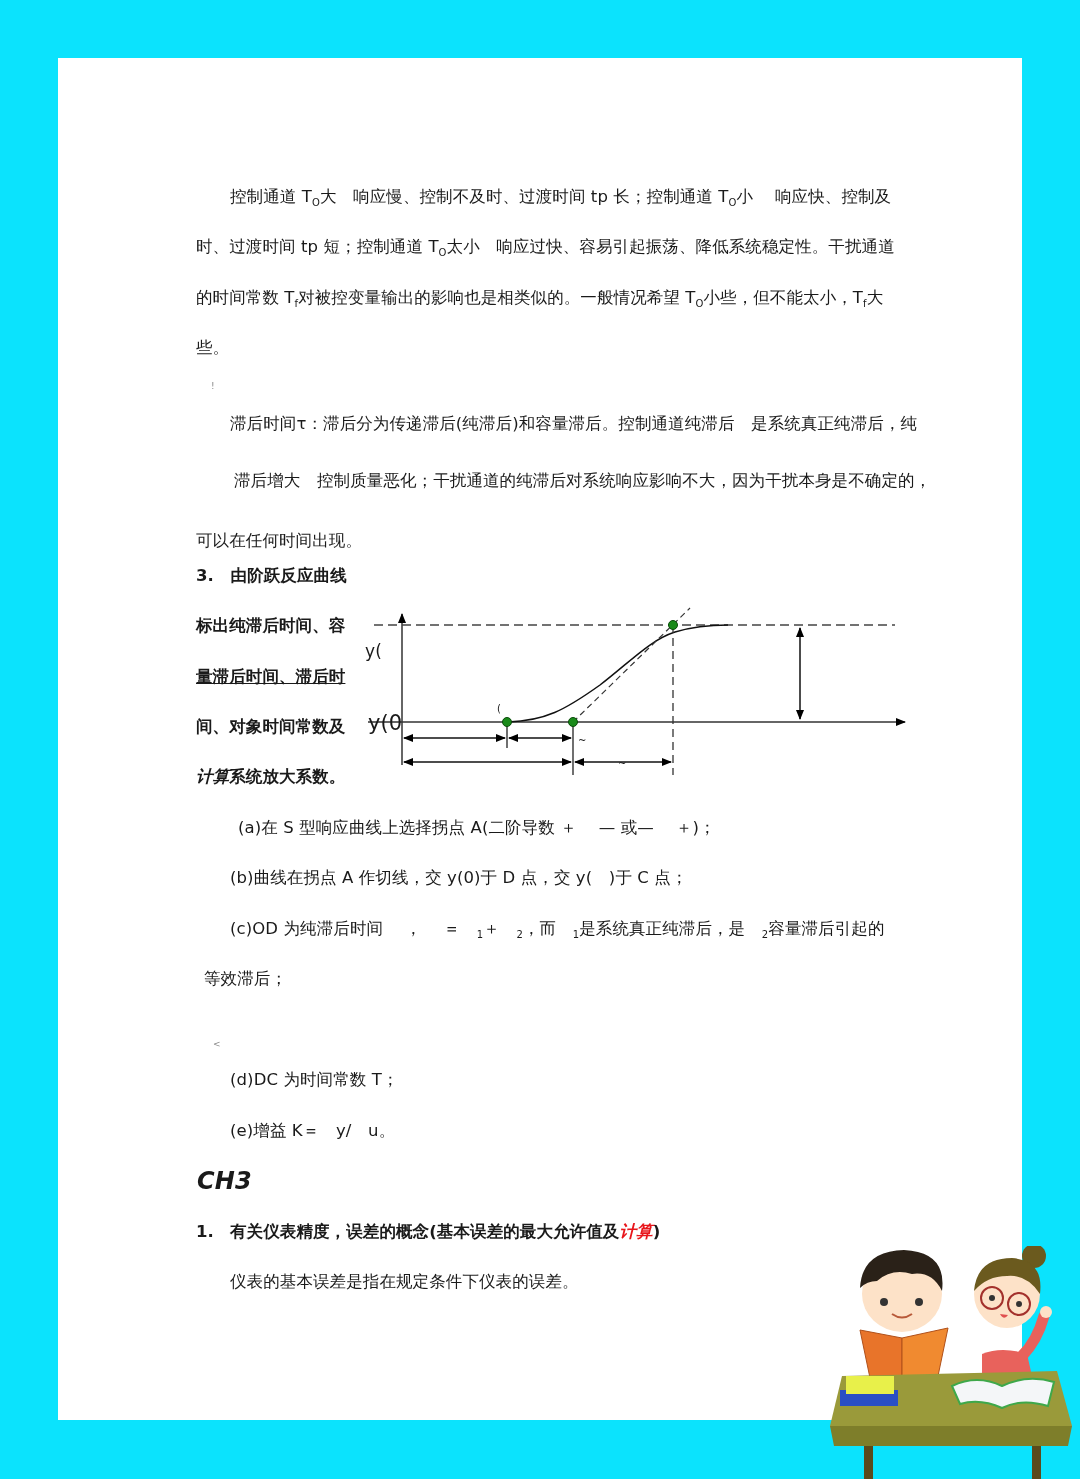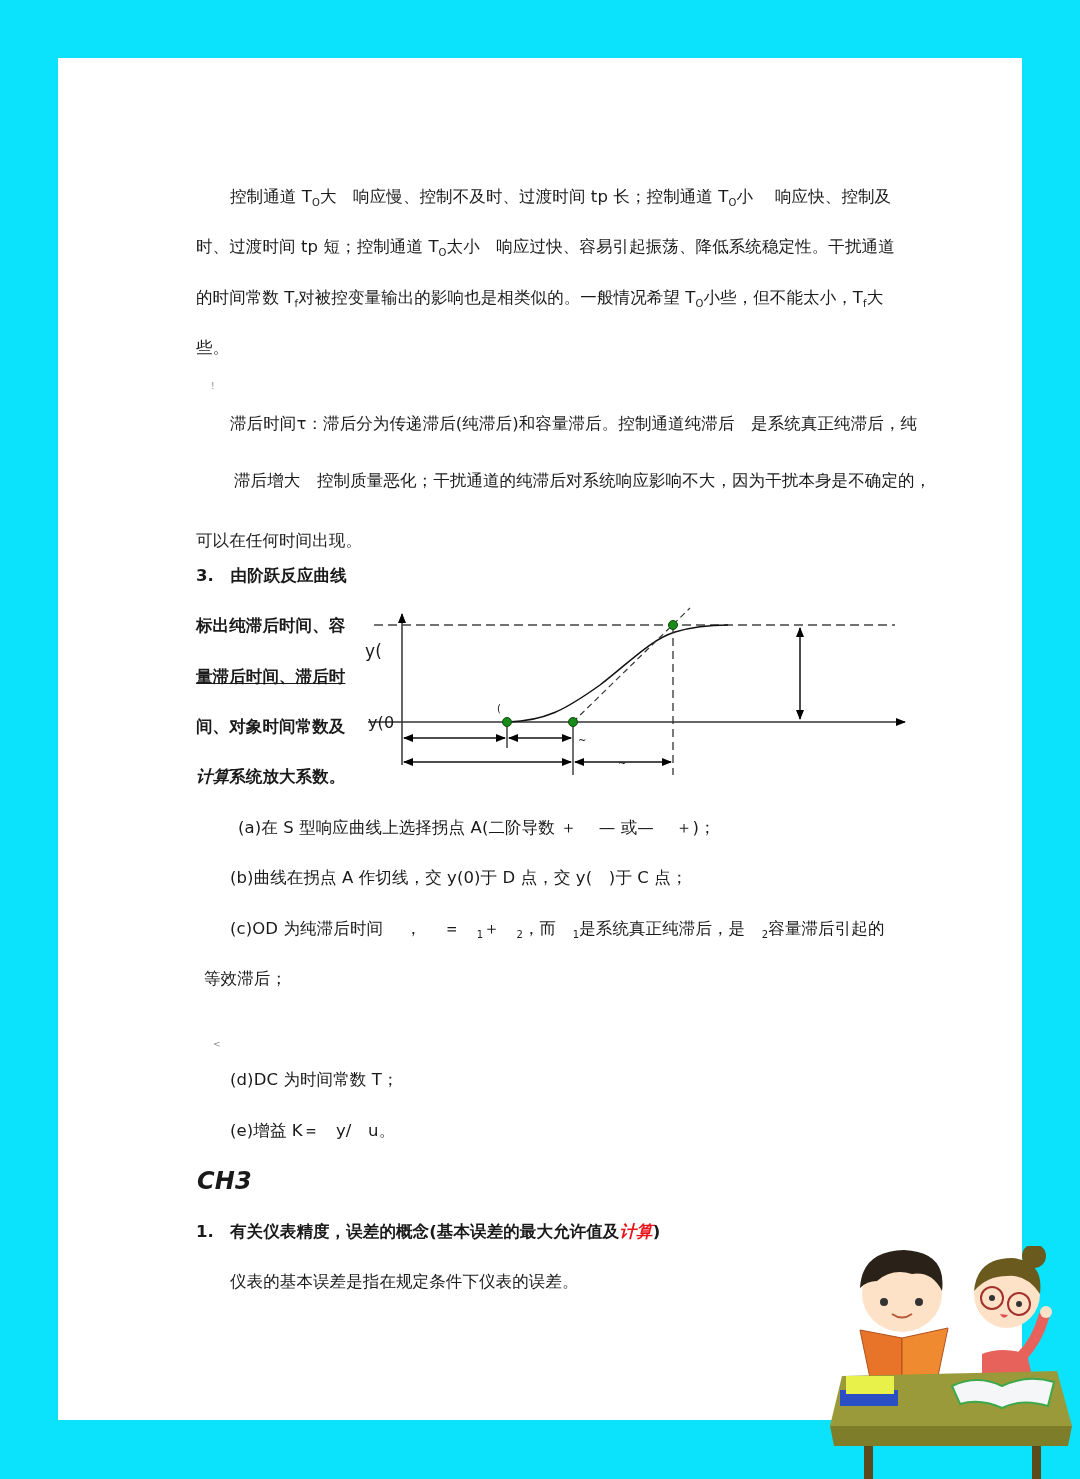--- a/index.html
+++ b/index.html
@@ -97,21 +97,21 @@
     <line x1="44" y1="162" x2="211" y2="162" stroke="#111" stroke-width="1.3" marker-start="url(#arrs)" marker-end="url(#arr)"></line>
     <line x1="215" y1="162" x2="311" y2="162" stroke="#111" stroke-width="1.3" marker-start="url(#arrs)" marker-end="url(#arr)"></line>
 
     <line x1="440" y1="28" x2="440" y2="119" stroke="#111" stroke-width="1.5" marker-start="url(#arrs)" marker-end="url(#arr)"></line>
 
     <circle cx="147" cy="122" r="4.5" fill="#1a8a1a" stroke="#0b4d0b" stroke-width="1"></circle>
     <circle cx="213" cy="122" r="4.5" fill="#1a8a1a" stroke="#0b4d0b" stroke-width="1"></circle>
     <circle cx="313" cy="25" r="4.5" fill="#1a8a1a" stroke="#0b4d0b" stroke-width="1"></circle>
   </svg>
   <div class="line" style="left:5px; top:42px; font-size:17px;">y(</div>
-  <div class="line" style="left:8px; top:114px; font-size:16px;">y(0</div>
+  <div class="line" style="left:8px; top:114px; font-size:21px;">y(0</div>
   <div class="line" style="left:137px; top:100px; font-size:10px;">(</div>
   <div class="line" style="left:218px; top:132px; font-size:10px;">~</div>
   <div class="line" style="left:258px; top:155px; font-size:10px;">~</div>
 </div>
 
 <div class="line" style="left:238px; top:819px;">(a)在 S 型响应曲线上选择拐点 A(二阶导数 ＋　 — 或—　  ＋)；</div>
 <div class="line" style="left:230px; top:869px;">(b)曲线在拐点 A 作切线，交 y(0)于 D 点，交 y(　)于 C 点；</div>
 <div class="line" style="left:230px; top:920px;">
   <span>(c)OD 为纯滞后时间　 ，　 ＝　</span><span class="sub">1</span><span>＋　</span><span class="sub">2</span><span>，而　</span><span class="sub">1</span><span>是系统真正纯滞后，是　</span><span class="sub">2</span><span>容量滞后引起的</span>
 </div>

